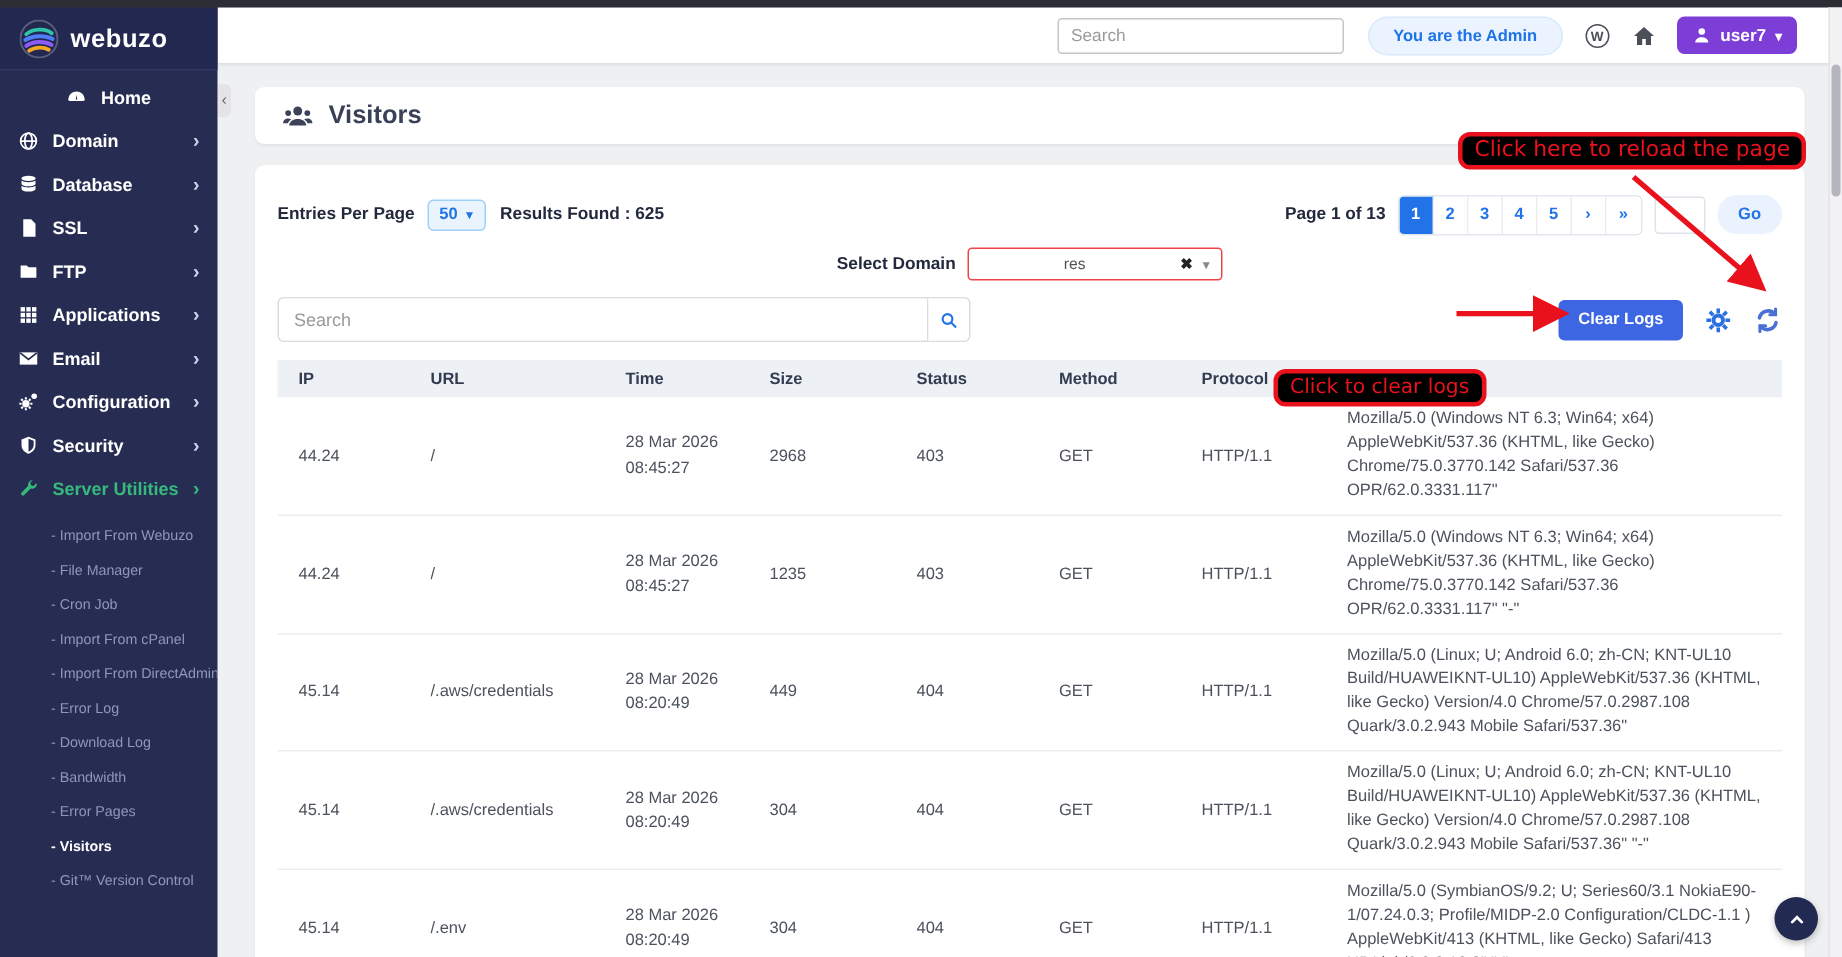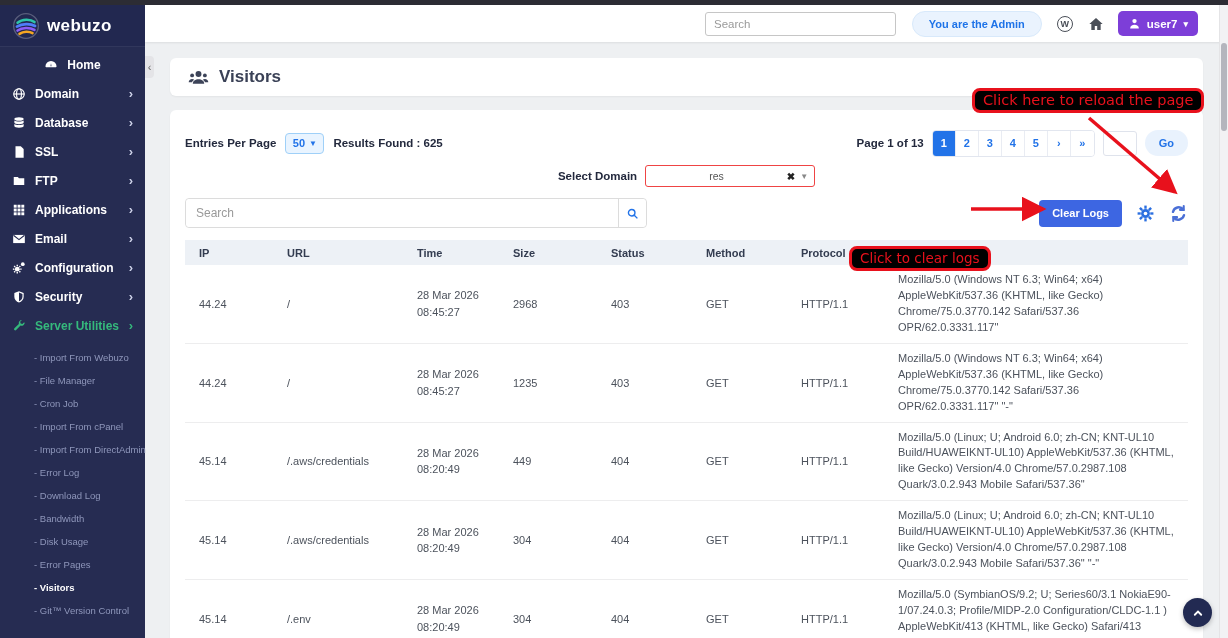--- a/index.html
+++ b/index.html
@@ -234,21 +234,20 @@
       </div>
     <div class="sub">
         <div class="sub-item">- Import From Webuzo</div>
         <div class="sub-item">- File Manager</div>
         <div class="sub-item">- Cron Job</div>
         <div class="sub-item">- Import From cPanel</div>
         <div class="sub-item">- Import From DirectAdmin</div>
         <div class="sub-item">- Error Log</div>
         <div class="sub-item">- Download Log</div>
         <div class="sub-item">- Bandwidth</div>
-        <div class="sub-item">- Disk Usage</div>
         <div class="sub-item">- Error Pages</div>
         <div class="sub-item active">- Visitors</div>
         <div class="sub-item">- Git™ Version Control</div>
       </div>
   </div>
 
   <div class="header">
     <input class="search-top" type="text" placeholder="Search" style="">
     <span class="admin-badge">You are the Admin</span>
     <span class="hdr-ic">

